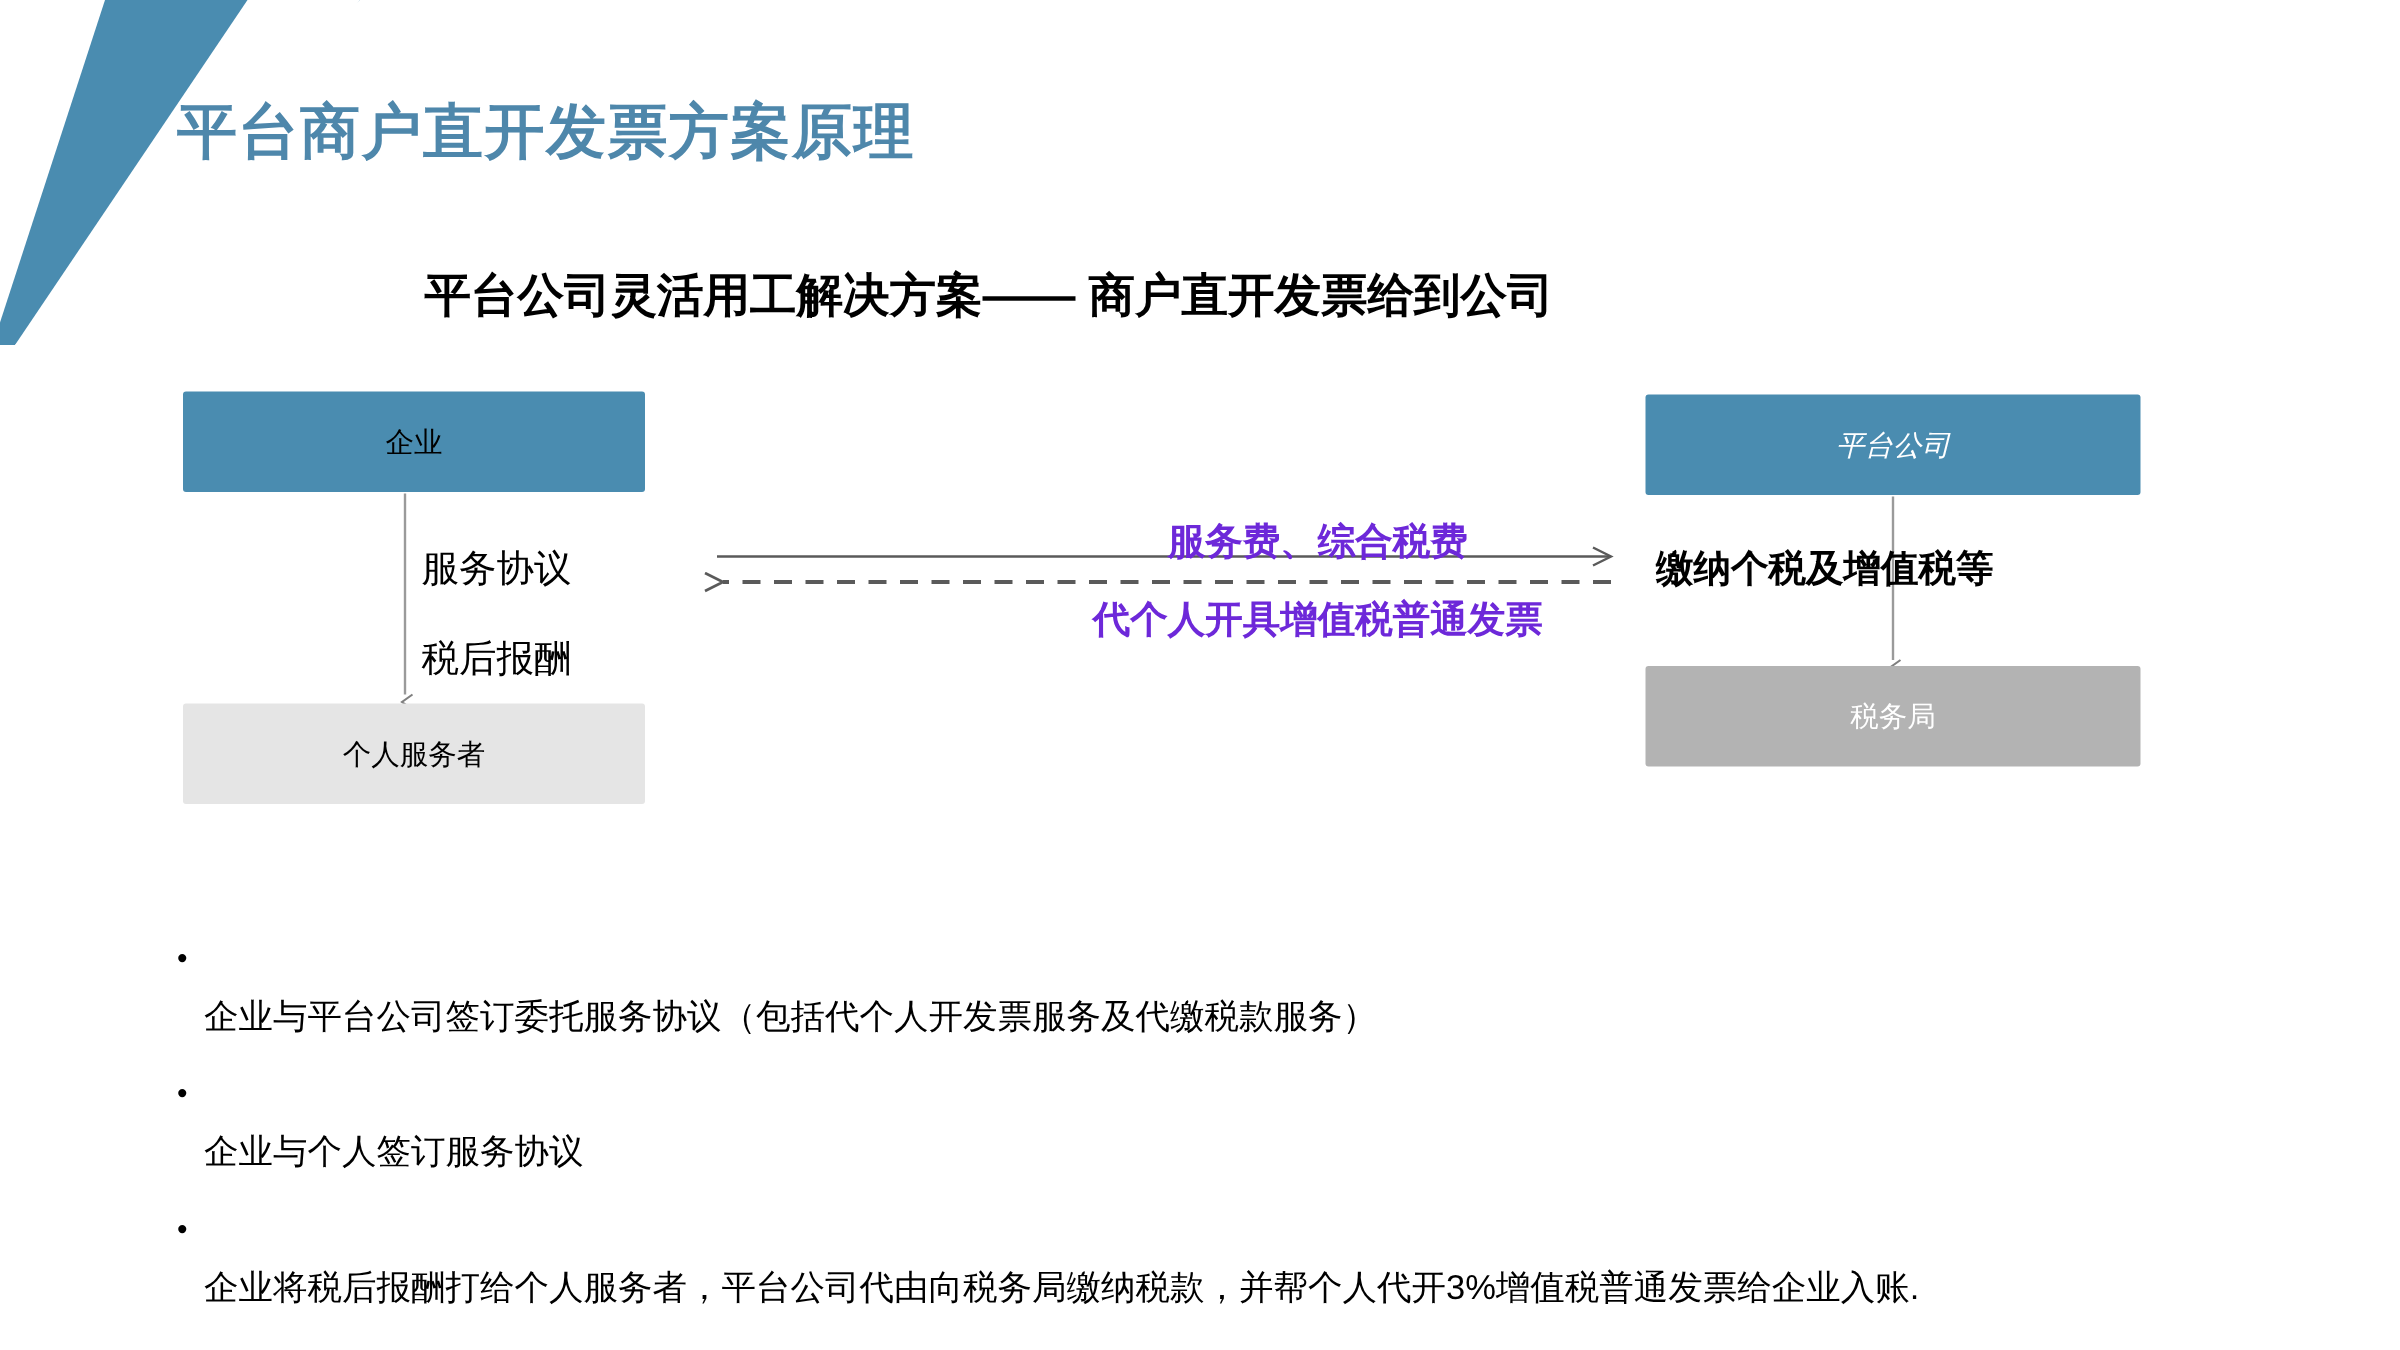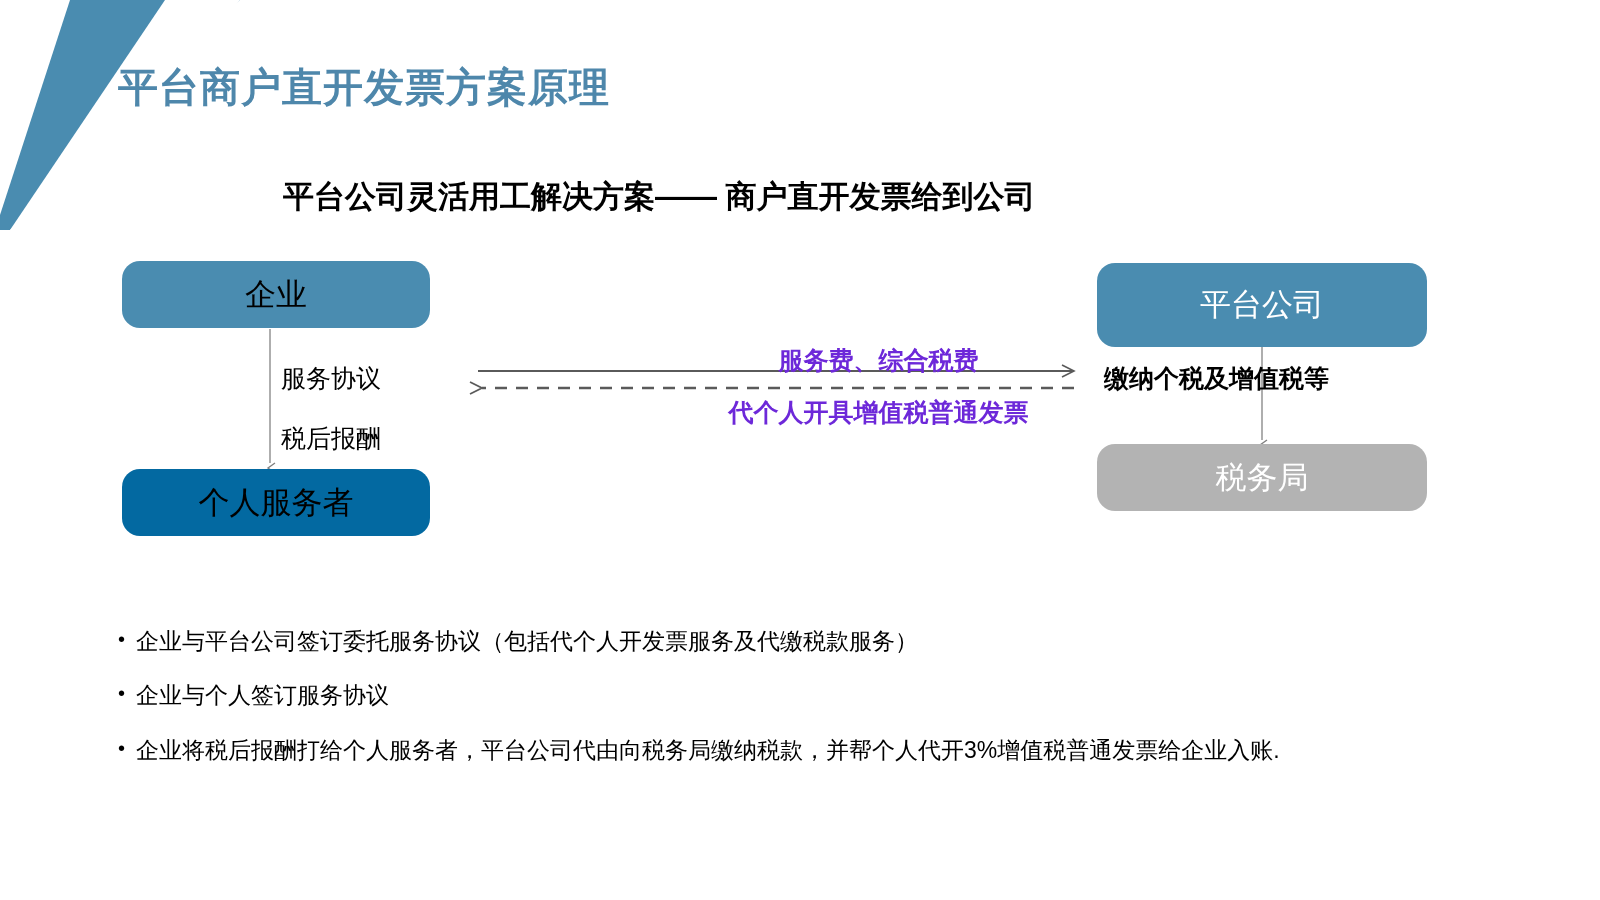--- a/index.html
+++ b/index.html
@@ -45,50 +45,51 @@
     top: 176px;
     font-size: 31px;
     font-weight: bold;
     color: #000000;
     white-space: nowrap;
   }
 
   
   .node-box {
     position: absolute;
-    border-radius: 18px;
+    border-radius: 2px;
     display: flex;
     align-items: center;
     justify-content: center;
-    font-size: 31px;
+    font-size: 19px;
     box-sizing: border-box;
   }
   .node-enterprise {
     left: 122px;
     top: 261px;
     width: 308px;
     height: 67px;
     background: #4A8CB0;
     color: #000000;
   }
   .node-individual {
     left: 122px;
     top: 469px;
     width: 308px;
     height: 67px;
-    background: #0369a1;
+    background: #e5e5e5;
     color: #000000;
   }
   .node-platform {
     left: 1097px;
     top: 263px;
     width: 330px;
-    height: 84px;
+    height: 67px;
     background: #4A8CB0;
     color: #ffffff;
+    font-style: italic;
   }
   .node-taxbureau {
     left: 1097px;
     top: 444px;
     width: 330px;
     height: 67px;
     background: #B3B3B3;
     color: #ffffff;
   }
 
@@ -138,21 +139,21 @@
     color: #000000;
     margin-bottom: 28px;
     white-space: nowrap;
   }
   .bullet-dot {
     width: 18px;
     flex: 0 0 18px;
     font-size: 20px;
     line-height: 1.15;
   }
-  .bullet-text { line-height: 1.15; }
+  .bullet-text { line-height: 1.15; margin-top: 36px; }
 </style>
 </head>
 <body>
 
 <svg class="corner-stripe" viewBox="0 0 240 230" xmlns="http://www.w3.org/2000/svg">
   <polygon points="0,215 150,0 240,0 0,0" fill="#ffffff"></polygon>
   <polygon points="70,0 240,0 10,230 0,230 0,215" fill="#4A8CB0"></polygon>
   <polygon points="165,0 240,0 240,0 62,230 10,230" fill="#ffffff"></polygon>
 </svg>
 

